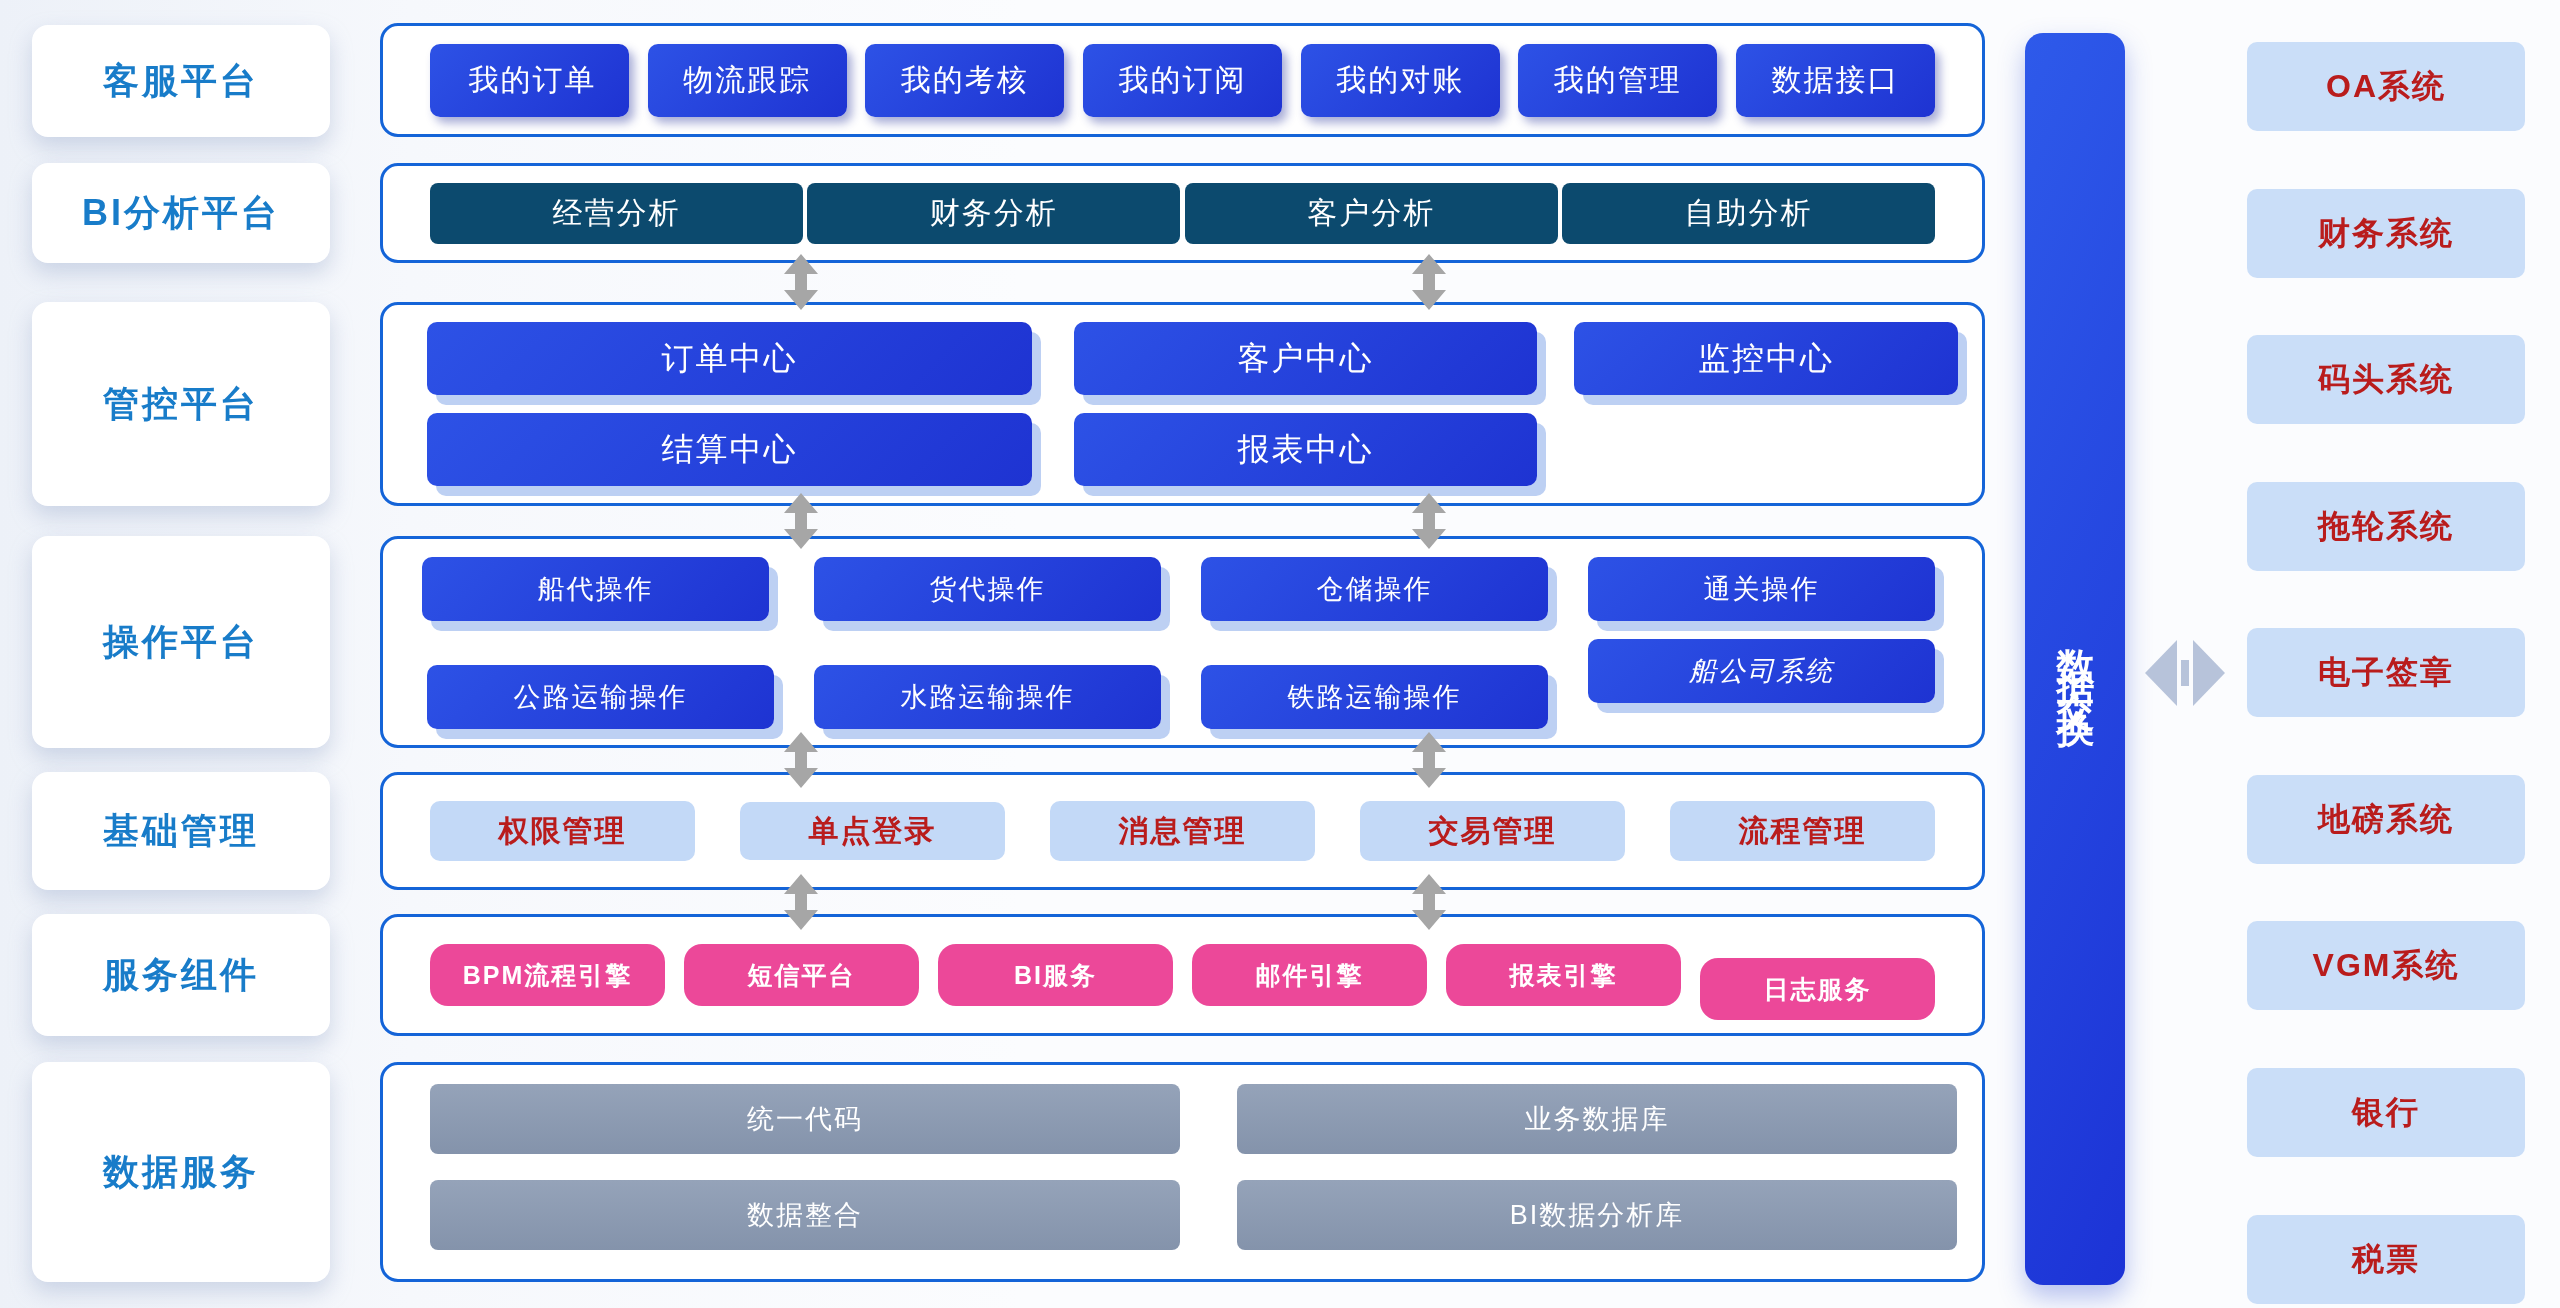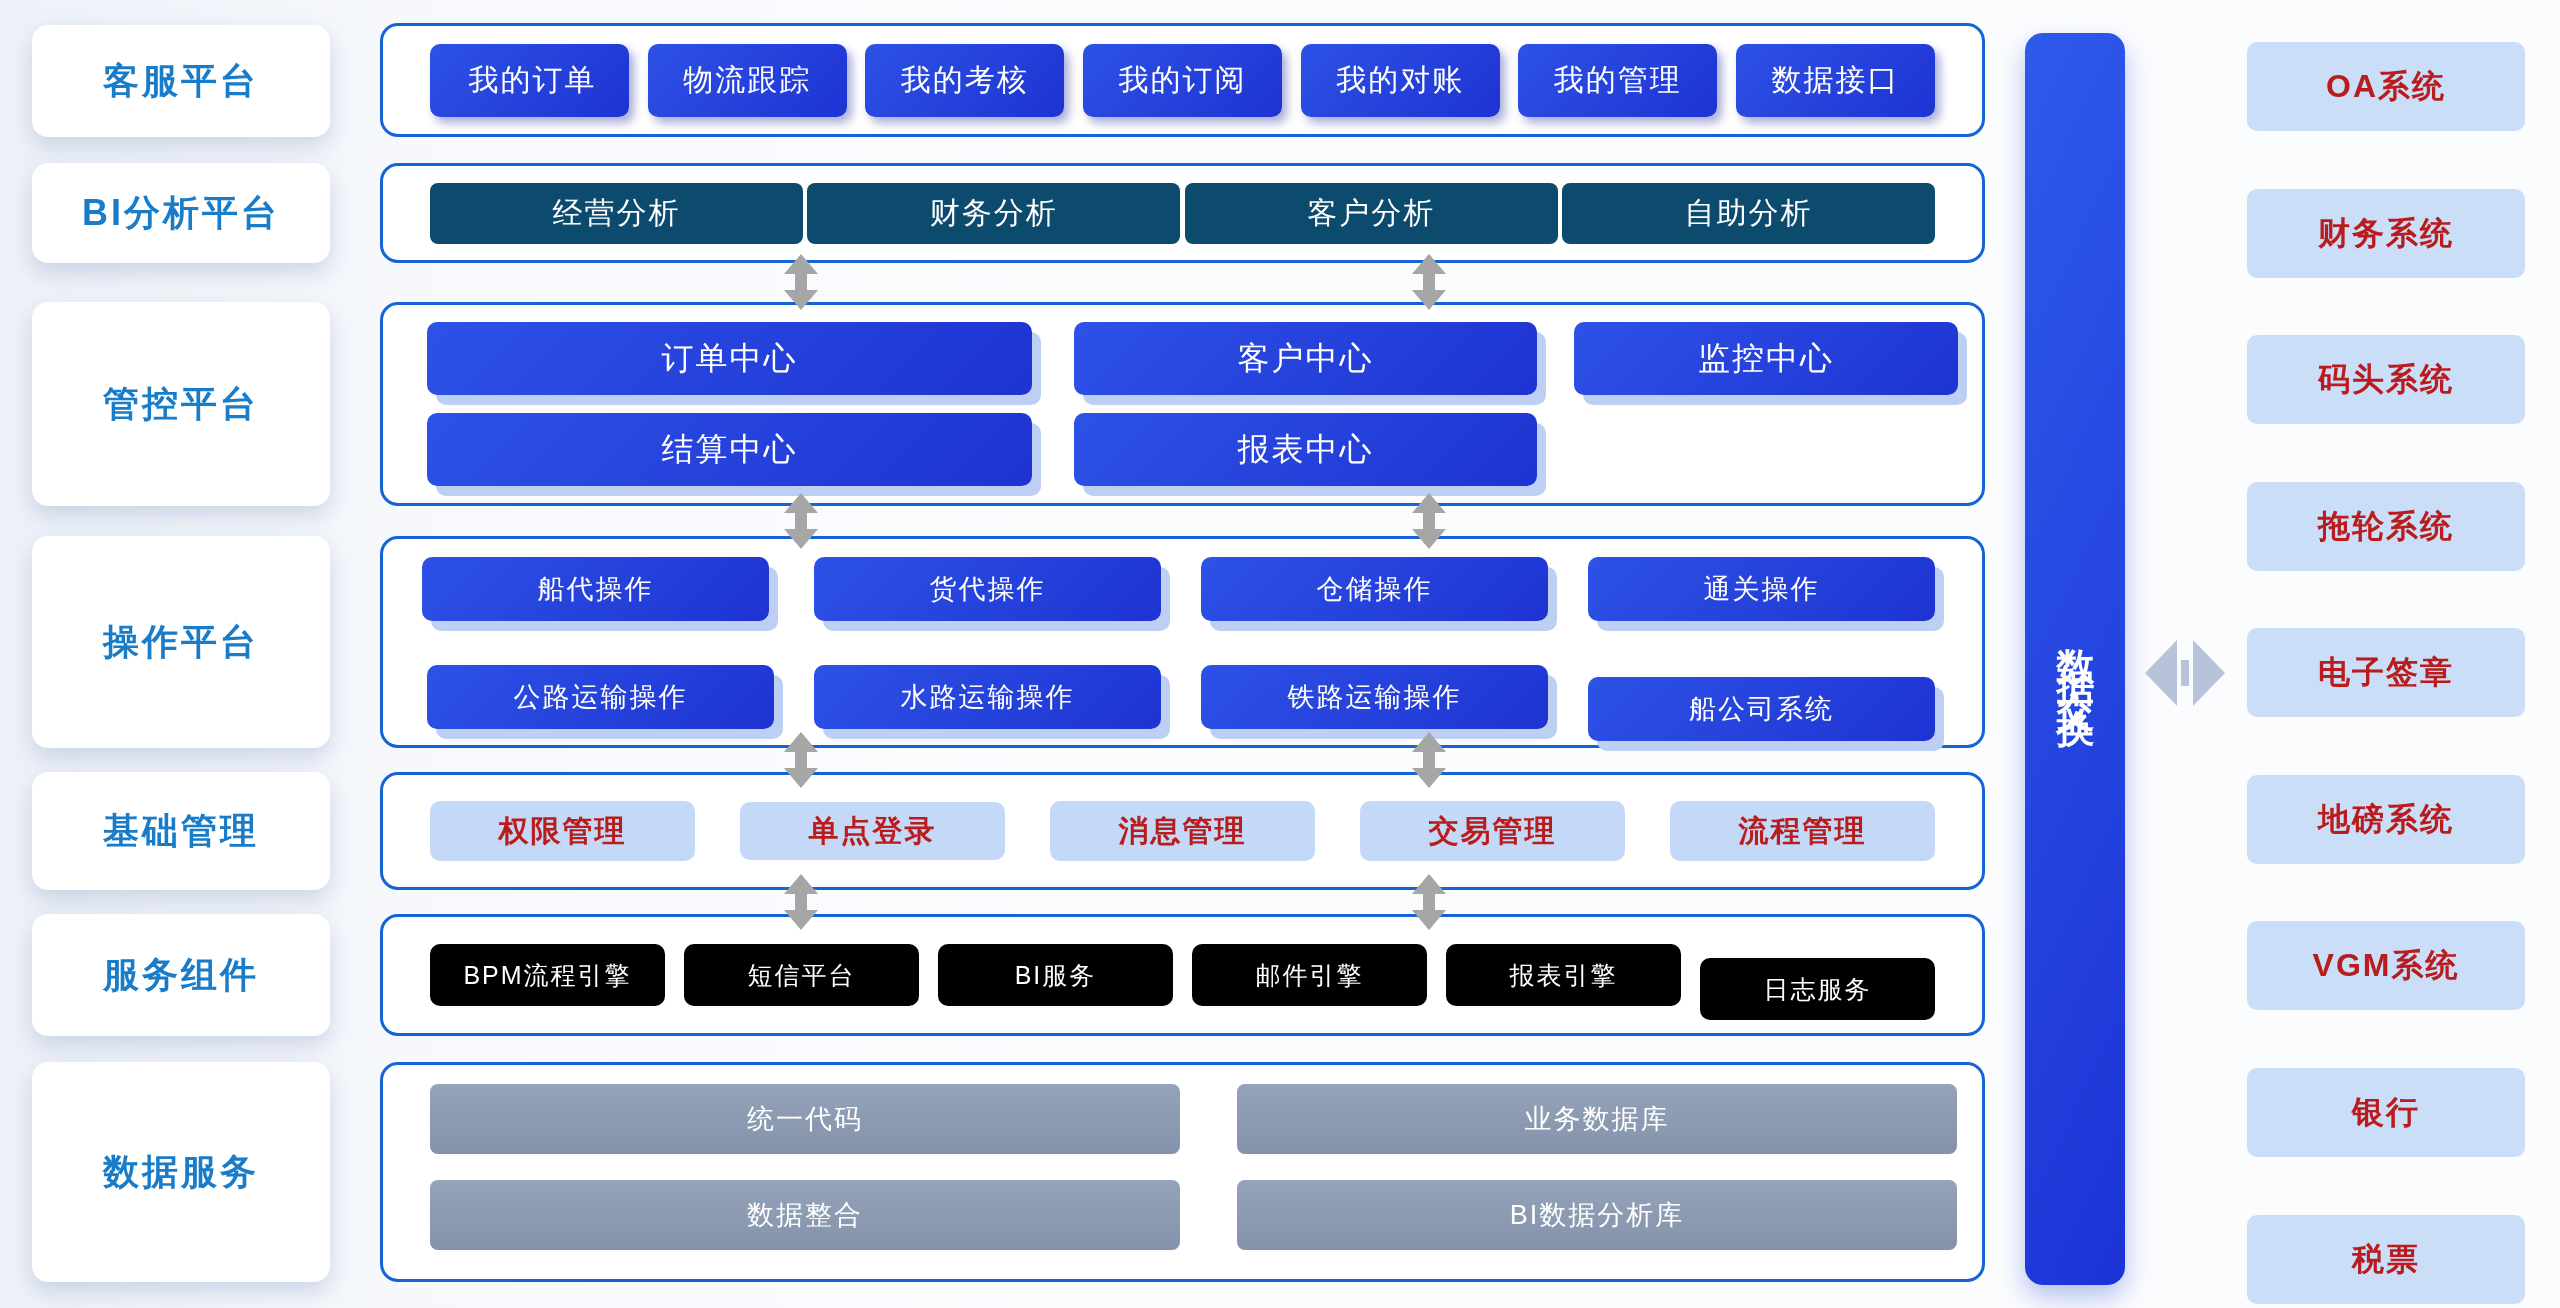--- a/index.html
+++ b/index.html
@@ -33,21 +33,21 @@
   
   .btn{display:flex;align-items:center;justify-content:center;
     color:#ffffff;letter-spacing:2px;box-sizing:border-box;}
   .btn-dark{
     background:linear-gradient(135deg,#2d52e6 0%,#1e33d2 100%);
     border-radius:10px;
   }
   .shadow-navy{box-shadow:5px 6px 10px rgba(25,40,150,.38);}
   .shadow-pale{box-shadow:9px 10px 0 #bdd0f3;}
   .btn-medium{background:#0c4a6e;border-radius:8px;font-weight:normal;}
-  .btn-service{background:#000000;border-radius:10px;}
+  .btn-service{background:#ec4899;border-radius:18px;font-weight:bold;}
   .btn-light{background:#c3d9f7;border-radius:10px;color:#b91c1c;font-weight:bold;}
   .btn-gray{background:linear-gradient(180deg,#95a3b9 0%,#8493ab 100%);border-radius:8px;}
   .abs{position:absolute;}
 
   
   #exchange-bar{
     position:absolute;left:2025px;top:33px;width:100px;height:1252px;
     background:linear-gradient(115deg,#2e5aea 0%,#1c33d6 100%);
     border-radius:18px;box-shadow:0 12px 26px rgba(50,80,210,.35);
     display:flex;align-items:center;justify-content:center;
@@ -110,21 +110,21 @@
   <div class="btn btn-dark shadow-pale abs" style="left:1074px;top:413px;width:463px;height:73px;font-size:32px;">报表中心</div>
 
   <div class="row-box" style="top:536px;height:212px;"></div>
   <div class="btn btn-dark shadow-pale abs" style="left:422px;top:557px;width:347px;height:64px;font-size:27px;">船代操作</div>
   <div class="btn btn-dark shadow-pale abs" style="left:814px;top:557px;width:347px;height:64px;font-size:27px;">货代操作</div>
   <div class="btn btn-dark shadow-pale abs" style="left:1201px;top:557px;width:347px;height:64px;font-size:27px;">仓储操作</div>
   <div class="btn btn-dark shadow-pale abs" style="left:1588px;top:557px;width:347px;height:64px;font-size:27px;">通关操作</div>
   <div class="btn btn-dark shadow-pale abs" style="left:427px;top:665px;width:347px;height:64px;font-size:27px;">公路运输操作</div>
   <div class="btn btn-dark shadow-pale abs" style="left:814px;top:665px;width:347px;height:64px;font-size:27px;">水路运输操作</div>
   <div class="btn btn-dark shadow-pale abs" style="left:1201px;top:665px;width:347px;height:64px;font-size:27px;">铁路运输操作</div>
-  <div class="btn btn-dark shadow-pale abs" style="left:1588px;top:677px;width:347px;height:64px;font-size:27px;">船公司系统</div>
+  <div class="btn btn-dark shadow-pale abs" style="left:1588px;top:639px;width:347px;height:64px;font-size:27px;font-style:italic;">船公司系统</div>
 
   <div class="row-box" style="top:772px;height:118px;">
     <div class="flex-row">
       <div class="btn btn-light" style="width:265px;height:60px;font-size:30px;">权限管理</div>
       <div class="btn btn-light" style="width:265px;height:58px;font-size:30px;">单点登录</div>
       <div class="btn btn-light" style="width:265px;height:60px;font-size:30px;">消息管理</div>
       <div class="btn btn-light" style="width:265px;height:60px;font-size:30px;">交易管理</div>
       <div class="btn btn-light" style="width:265px;height:60px;font-size:30px;">流程管理</div>
     </div>
   </div>

